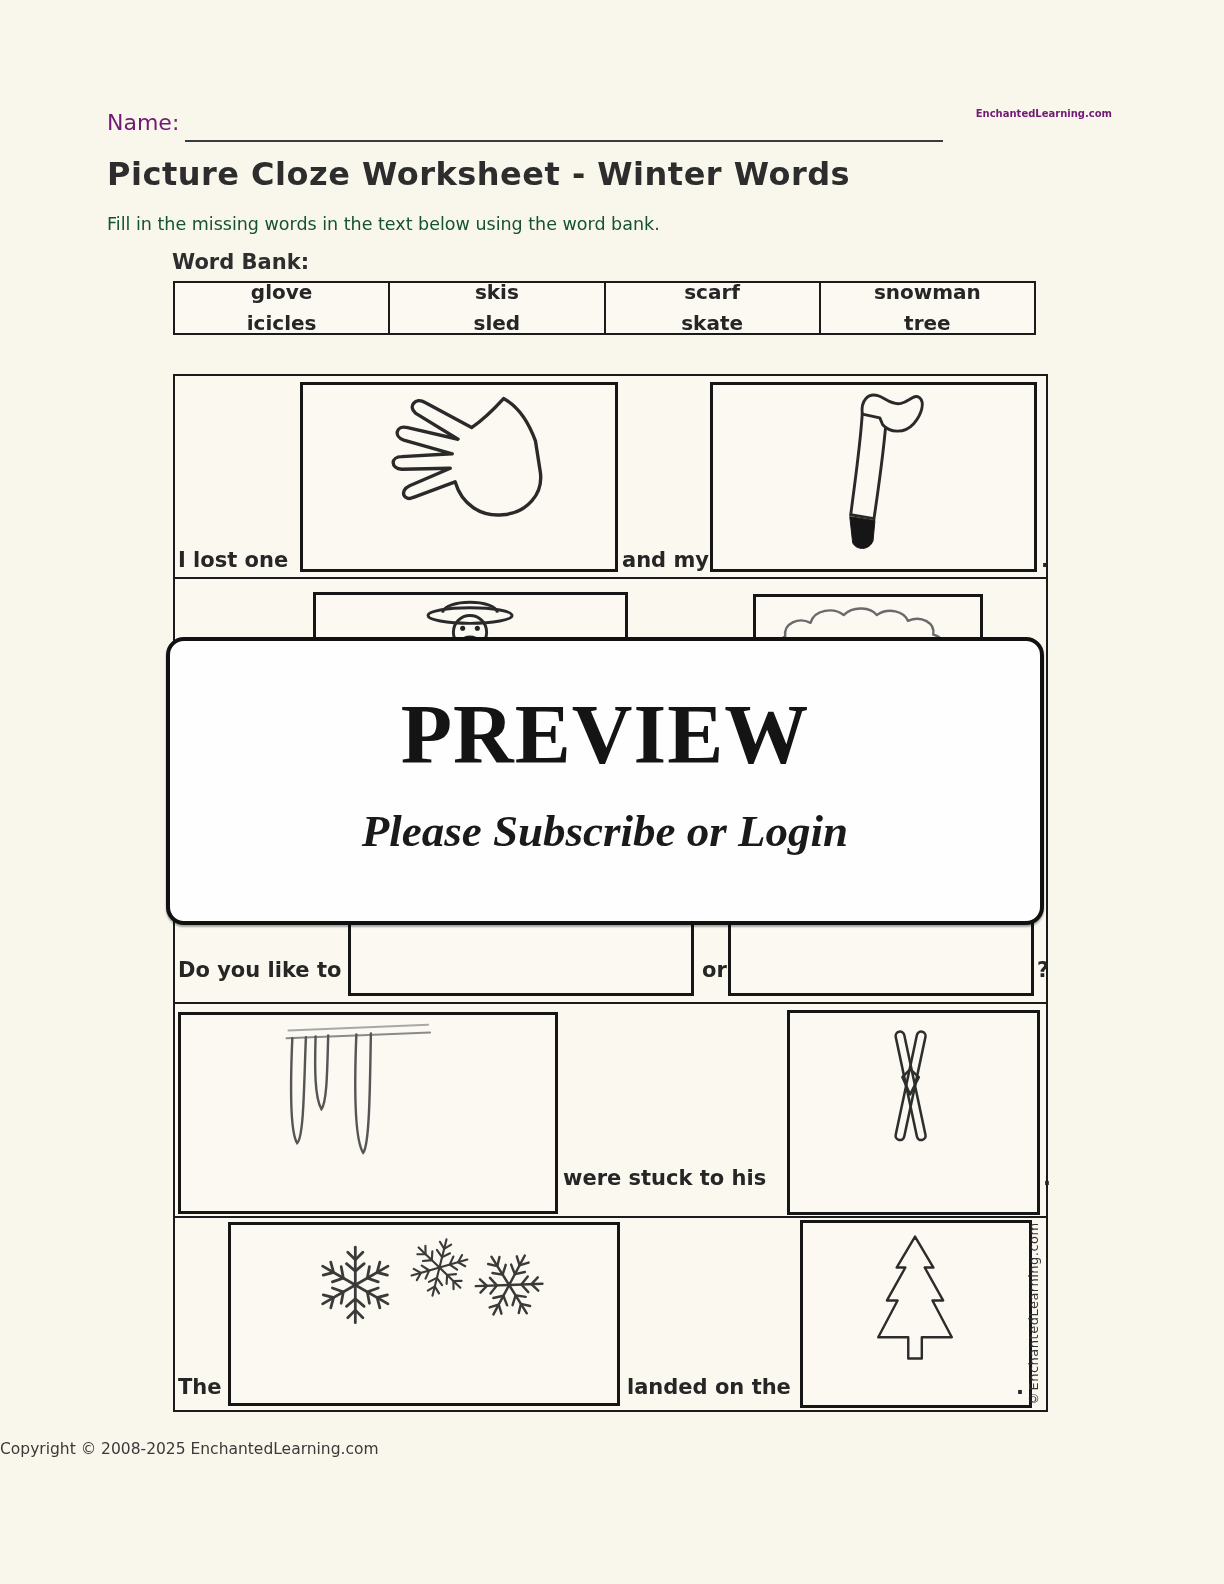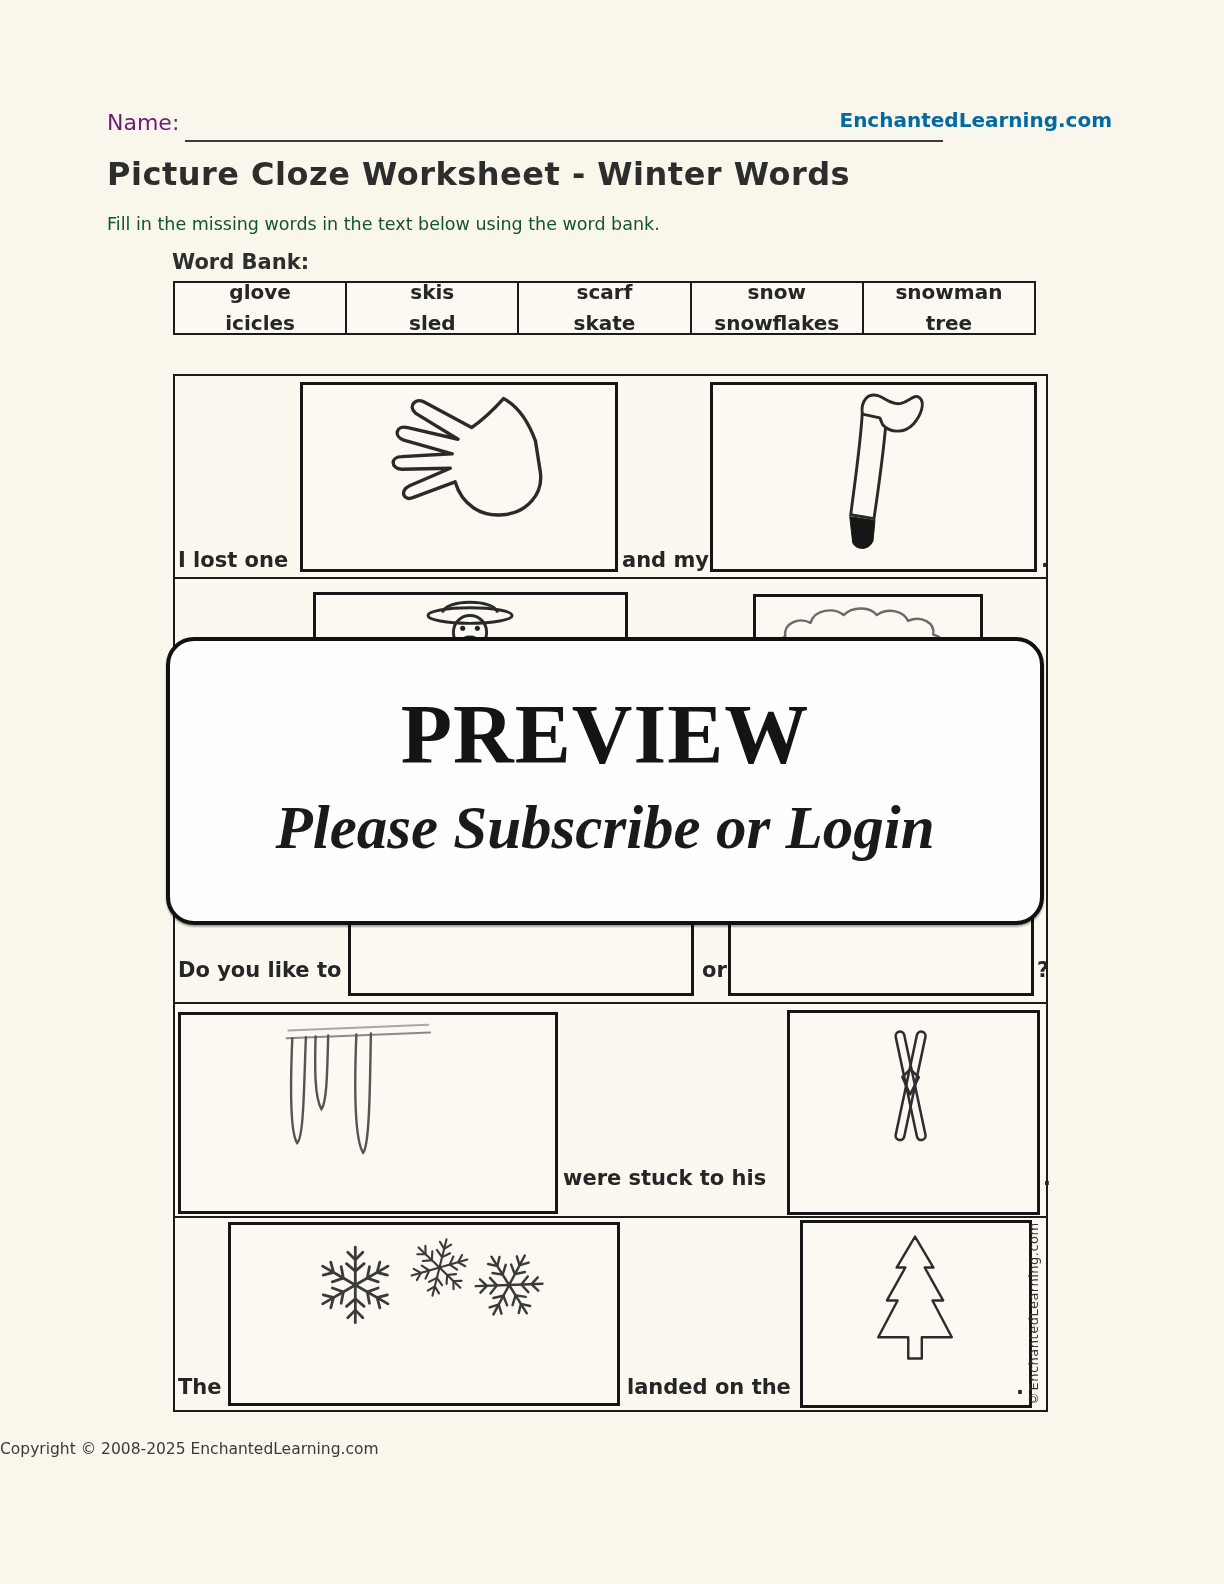--- a/index.html
+++ b/index.html
@@ -9,21 +9,21 @@
     background: #f9f6ec;
     font-family: "DejaVu Sans", sans-serif;
     color: #2e2e2e;
     overflow: hidden;
   }
   .abs { position: absolute; }
 
   
   .name-label { left: 107px; top: 110px; font-size: 22px; color: #701a75; }
   .name-line  { left: 185px; top: 140px; width: 758px; border-bottom: 2px solid #3c3c3c; }
-  .site-link  { right: 112px; top: 108px; font-size: 20px; font-weight: bold; color: #0369a1; }
+  .site-link  { right: 112px; top: 108px; font-size: 10px; font-weight: bold; color: #701a75; }
   .page-title { left: 107px; top: 155px; font-size: 32px; font-weight: bold; color: #2d2d2d; letter-spacing: .5px; text-align: right; }
   .instruction{ left: 107px; top: 214px; font-size: 17.5px; color: #14532d; }
 
   
   .wb-label { left: 172px; top: 250px; font-size: 21px; font-weight: bold; text-align: center; }
   .wb-table {
     left: 173px; top: 281px; width: 863px; height: 54px;
     border: 2px solid #1b1b1b; display: flex; background: #fbf9f1;
   }
   .wb-cell {
@@ -45,35 +45,35 @@
 
   .vtext {
     position: absolute; left: 851px; top: 848px; height: 182px; width: 18px;
     writing-mode: vertical-rl; transform: rotate(180deg);
     font-size: 13px; letter-spacing: .5px; color: #333; text-align: center;
   }
 
   
   .overlay {
     left: 166px; top: 637px; width: 878px; height: 288px;
-    background: #fefefe; border: 4px solid #111; border-radius: 28px;
+    background: #fefefe; border: 4px solid #111; border-radius: 18px;
     z-index: 10; text-align: center;
     box-shadow: 0 2px 2px rgba(0,0,0,.35);
   }
   .overlay-title {
     margin-top: 52px;
     font-family: "Liberation Serif", "DejaVu Serif", serif;
     font-size: 84px; font-weight: 600; color: #141414; line-height: 1;
     letter-spacing: 1px;
   }
   .overlay-sub {
-    margin-top: 16px;
+    margin-top: 28px;
     font-family: "Liberation Serif", "DejaVu Serif", serif;
     font-style: italic; font-weight: 600;
-    font-size: 61px; color: #1a1a1a;
+    font-size: 45px; color: #1a1a1a;
   }
 
   .footer { left: 0; width: 100%; top: 1440px; text-align: left; font-size: 15.5px; color: #3a3a3a; }
 </style>
 </head>
 <body>
 
 <div class="abs name-label">Name:</div>
 <div class="abs name-line"></div>
 <div class="abs site-link">EnchantedLearning.com</div>
@@ -86,24 +86,20 @@
     <span>glove</span>
     <span>icicles</span>
   </div>
   <div class="wb-cell">
     <span>skis</span>
     <span>sled</span>
   </div>
   <div class="wb-cell">
     <span>scarf</span>
     <span>skate</span>
-  </div>
-  <div class="wb-cell">
-    <span>snow</span>
-    <span>snowflakes</span>
   </div>
   <div class="wb-cell">
     <span>snowman</span>
     <span>tree</span>
   </div>
 </div>
 
 <div class="abs sheet">
 
   <div class="hline" style="top:201px"></div>

